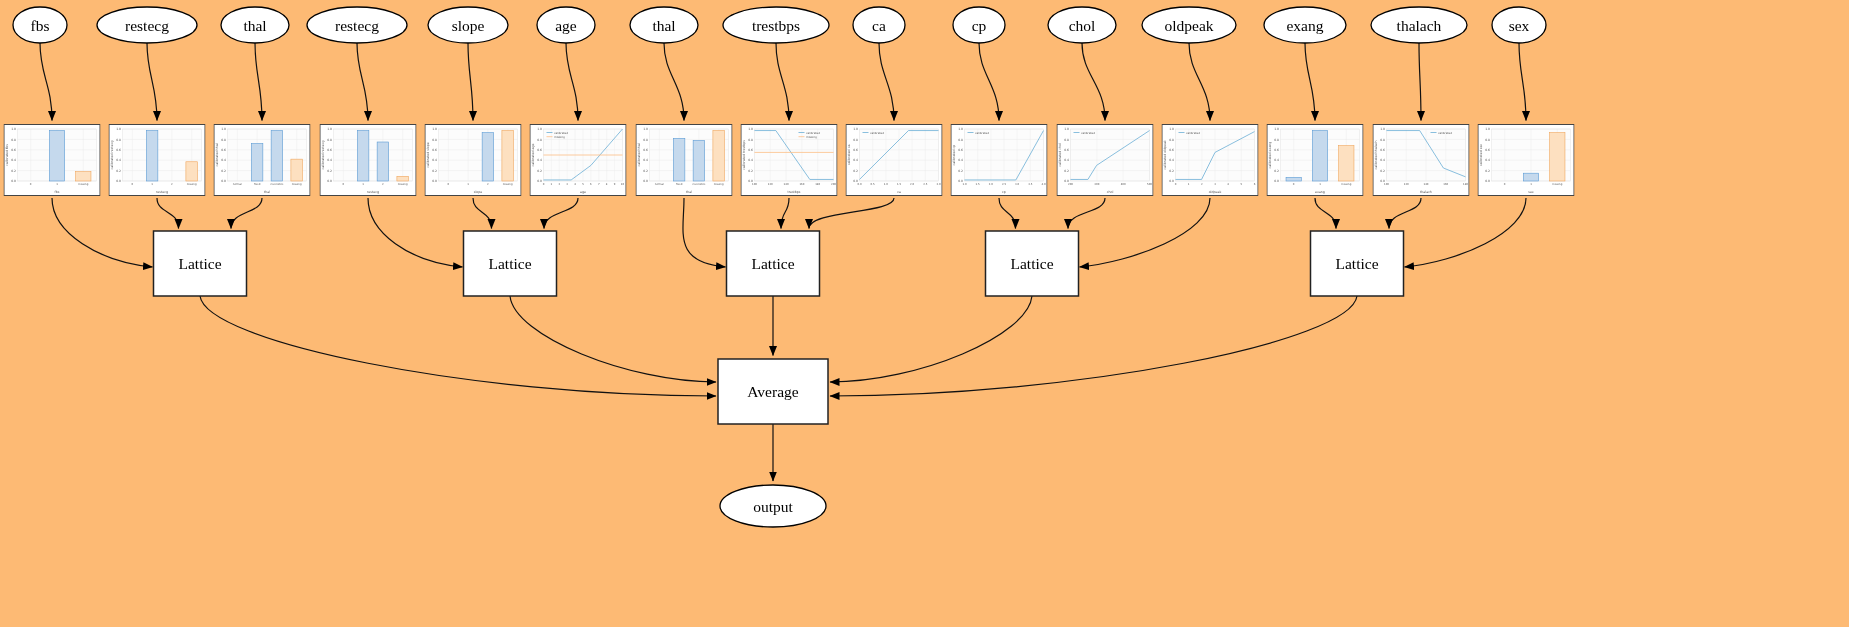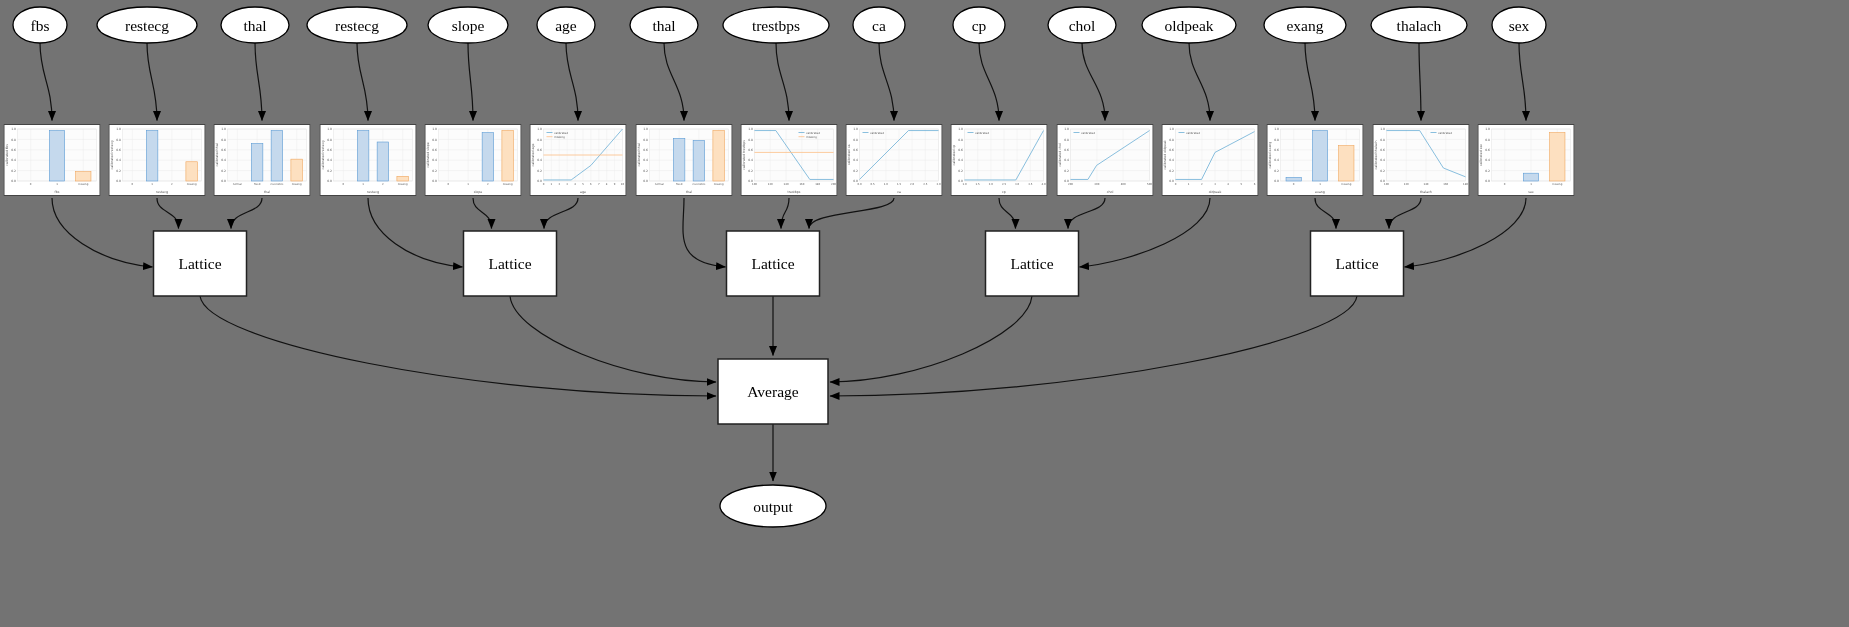--- a/index.html
+++ b/index.html
@@ -1,16 +1,16 @@
 <!DOCTYPE html>
 <html><head>
 <meta charset="utf-8">
 <style>
   html,body{margin:0;padding:0;background:#ffffff;}
-  .canvas{position:relative;width:1849px;height:627px;background:#737373;overflow:hidden;
+  .canvas{position:relative;width:1849px;height:627px;background:#fdba74;overflow:hidden;
           font-family:"Liberation Serif", serif;}
   svg text{user-select:none;}
   .node-label{font-family:"Liberation Serif", serif;font-size:15.5px;fill:#000;}
   .tiny{font-family:"DejaVu Sans", sans-serif;fill:#555;}
 </style>
 </head>
 <body>
 
 <div class="canvas">
   <svg id="graph" width="1849" height="627" viewBox="0 0 1849 627" xmlns="http://www.w3.org/2000/svg">

